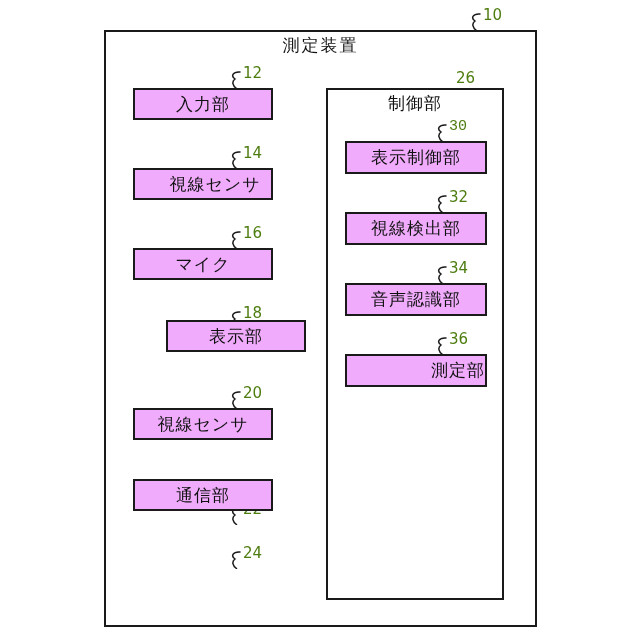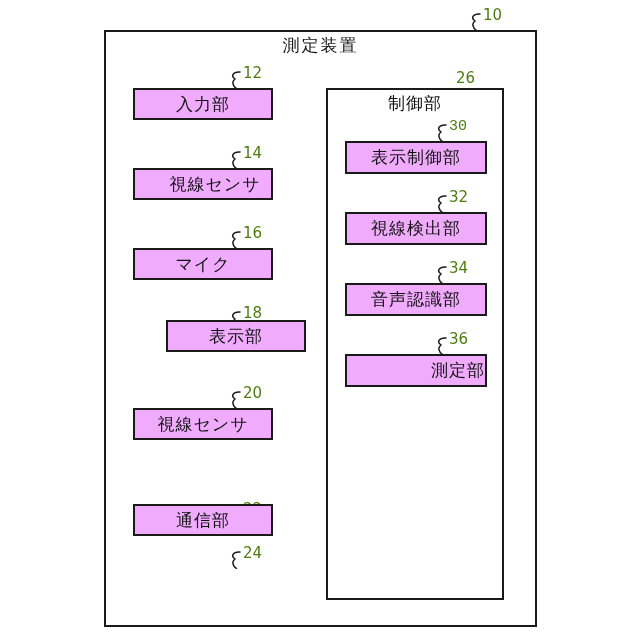--- a/index.html
+++ b/index.html
@@ -144,21 +144,21 @@
   <div class="unit-box left-unit" style="top:408px;">
     <span>視線センサ</span>
   </div>
 
   <div class="ref-label" style="left:230px; top:468px;margin-top:36px;">
     <svg class="squig" width="11" height="18" viewBox="0 0 11 18">
         <path d="M10 1 C3 0.5 0.5 5 5 8 C1.5 10.5 2.5 14.5 6.5 17.5" fill="none" stroke="#1a1a1a" stroke-width="1.5" stroke-linecap="round"></path>
       </svg>
     <span class="num">22</span>
   </div>
-  <div class="unit-box left-unit" style="top:504px;justify-content:center;">
+  <div class="unit-box left-unit" style="top:479px;justify-content:center;">
     <span>通信部</span>
   </div>
 
   <div class="ref-label" style="left:230px; top:548px;">
     <svg class="squig" width="11" height="18" viewBox="0 0 11 18">
         <path d="M10 1 C3 0.5 0.5 5 5 8 C1.5 10.5 2.5 14.5 6.5 17.5" fill="none" stroke="#1a1a1a" stroke-width="1.5" stroke-linecap="round"></path>
       </svg>
     <span class="num">24</span>
   </div>
 

